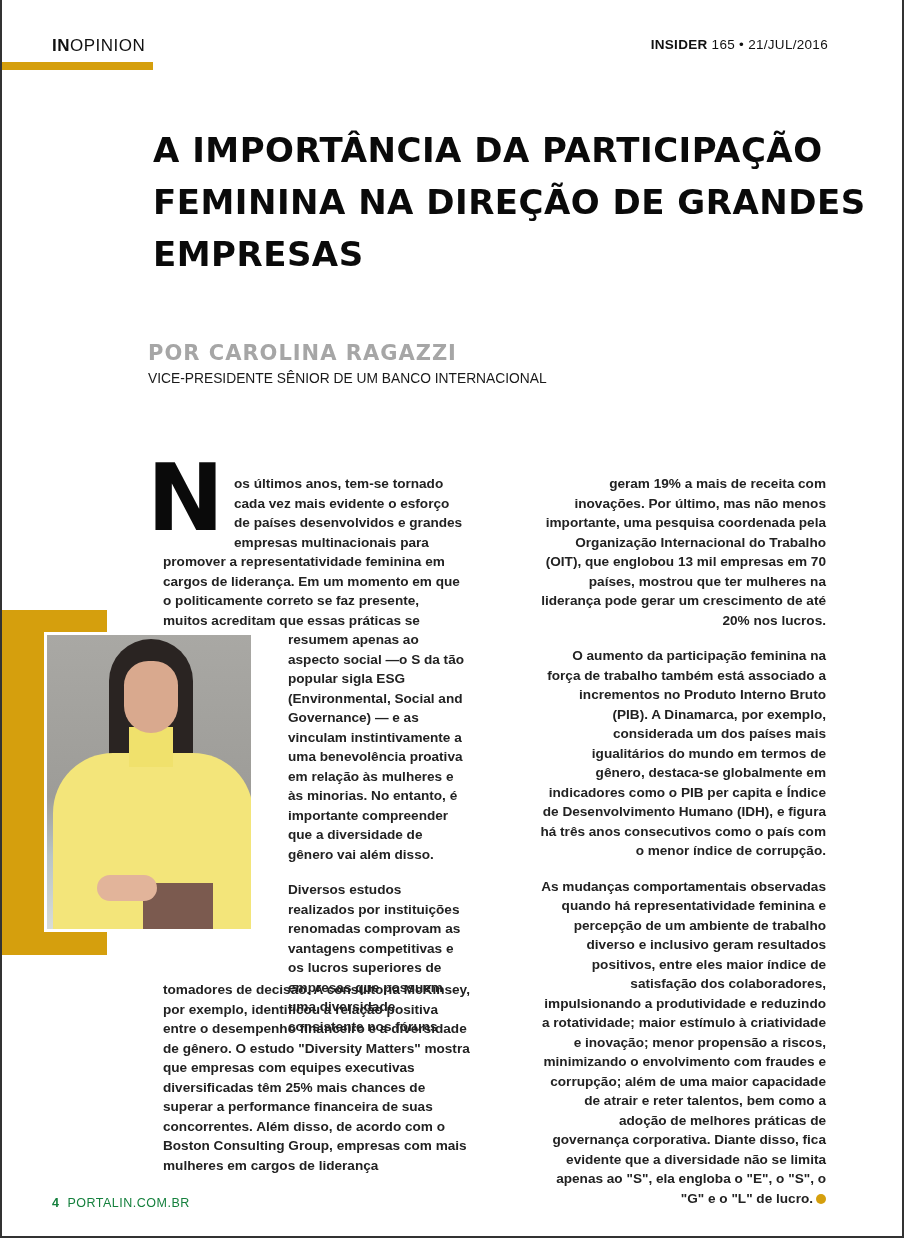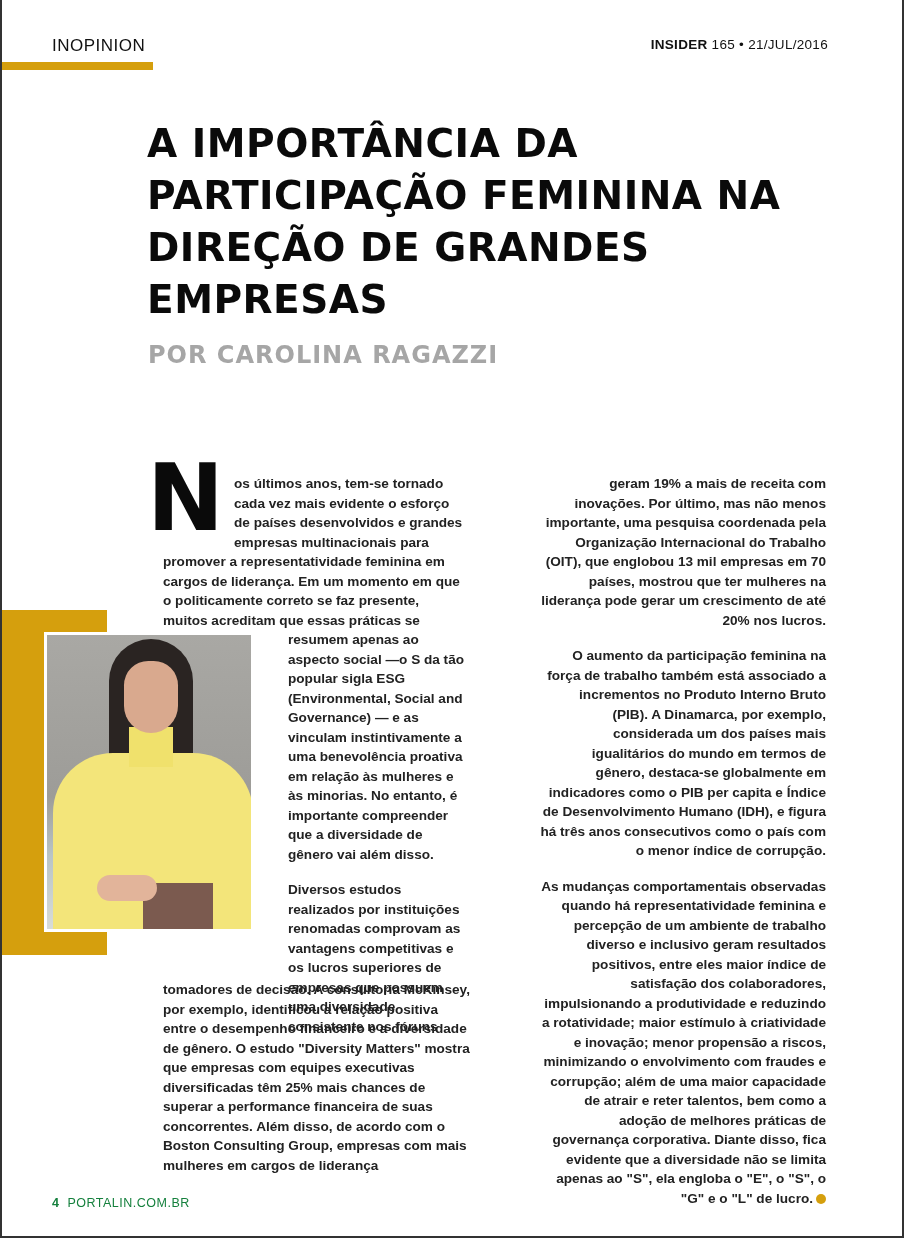--- a/index.html
+++ b/index.html
@@ -10,39 +10,39 @@
     }
     .page-border {
       position: absolute; left: 0; top: 0; width: 904px; height: 1238px;
       border-left: 2px solid #333; border-right: 2px solid #333; border-bottom: 2px solid #333;
       box-sizing: border-box; pointer-events: none;
     }
     .section-label {
       position: absolute; left: 52px; top: 36px;
       font-size: 17px; letter-spacing: 0.5px; color: #111;
     }
-    .section-label b { font-weight: 400; }
+    .section-label b { font-weight: 700; }
     .section-bar {
       position: absolute; left: 2px; top: 62px; width: 151px; height: 8px;
       background: #d59f0d;
     }
     .issue {
       position: absolute; right: 78px; top: 37px; font-size: 13.5px; color: #111;
       letter-spacing: 0.3px;
     }
     .issue b { font-weight: 800; }
     .headline {
-      position: absolute; left: 147px; top: 118px; width: 720px; margin: 0;
+      position: absolute; left: 147px; top: 118px; width: 720px; margin: 6px;
       font-family: "DejaVu Sans", sans-serif; font-weight: bold;
-      font-size: 39px; line-height: 52px; color: #0a0a0a; letter-spacing: 0.5px;
+      font-size: 34px; line-height: 52px; color: #0a0a0a; letter-spacing: 0.5px;
     }
     .byline {
       position: absolute; left: 148px; top: 341px;
       font-family: "DejaVu Sans", sans-serif; font-weight: bold;
-      font-size: 24px; color: #a6a6a6; letter-spacing: 1px;
+      font-size: 21px; color: #a6a6a6; letter-spacing: 1px;
     }
     .author-role {
       position: absolute; left: 148px; top: 370px; width: 460px;
       font-size: 13.8px; line-height: 18px; color: #1a1a1a;
     }
     .col {
       position: absolute; font-size: 13.6px; line-height: 19.5px; color: #222;
     }
     .col p { margin: 16px; font-weight: bold; }
     .col-left-top { left: 147px; top: 458px; width: 335px; }
@@ -110,20 +110,21 @@
 <div class="section-bar"></div>
 
 <div class="issue">
   <b>INSIDER</b><span> 165 • 21/JUL/2016</span>
 </div>
 
 <h1 class="headline">A IMPORTÂNCIA DA PARTICIPAÇÃO FEMININA NA DIREÇÃO DE GRANDES EMPRESAS</h1>
 
 <div class="byline">POR CAROLINA RAGAZZI</div>
 <div class="author-role">
+  <div>VICE-PRESIDENTE SÊNIOR DE UM BANCO INTERNACIONAL</div>
 </div>
 
 <div class="col col-left-top">
   <span class="dropcap">N</span>
   <p>os últimos anos, tem-se tornado cada vez mais evidente o esforço de países desenvolvidos e grandes empresas multinacionais para promover a representatividade feminina em cargos de liderança. Em um momento em que o politicamente correto se faz presente, muitos acreditam que essas práticas se</p>
 </div>
 
 <div class="yellow-block"></div>
 <div class="photo-frame">
   <div class="photo" title="Retrato de Carolina Ragazzi com blazer amarelo">

